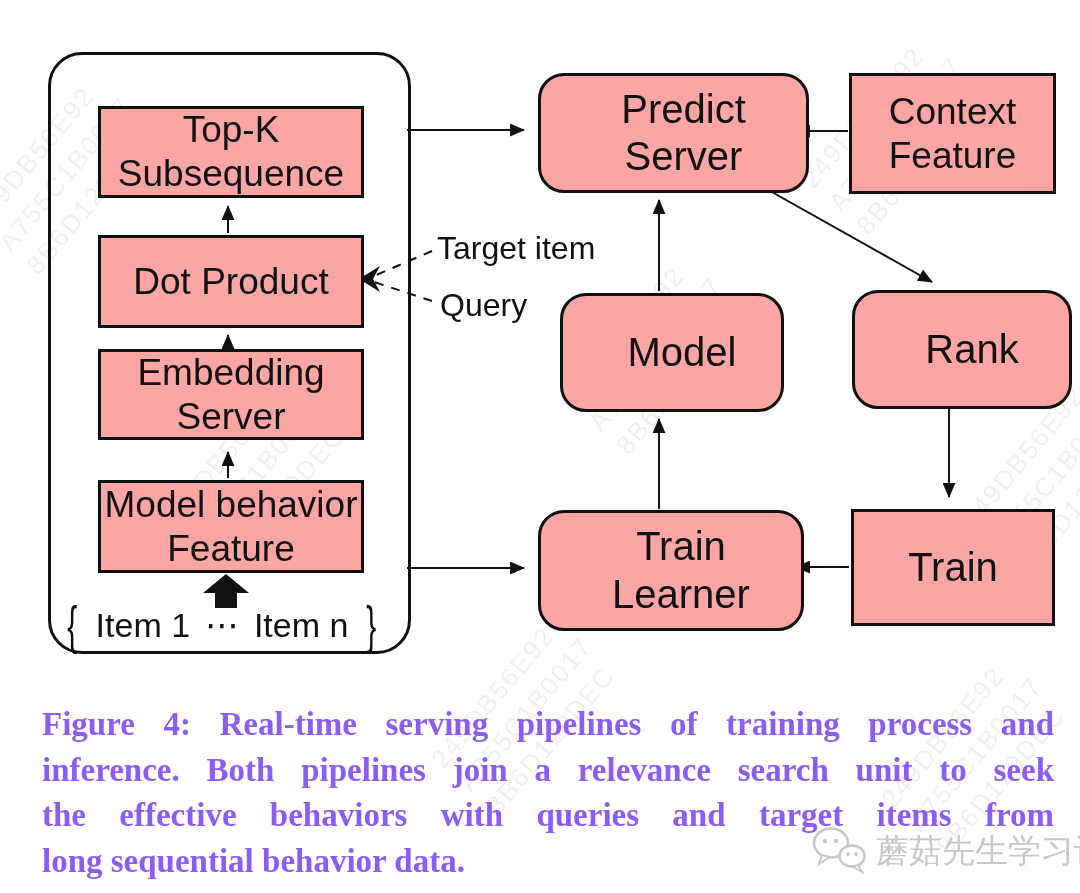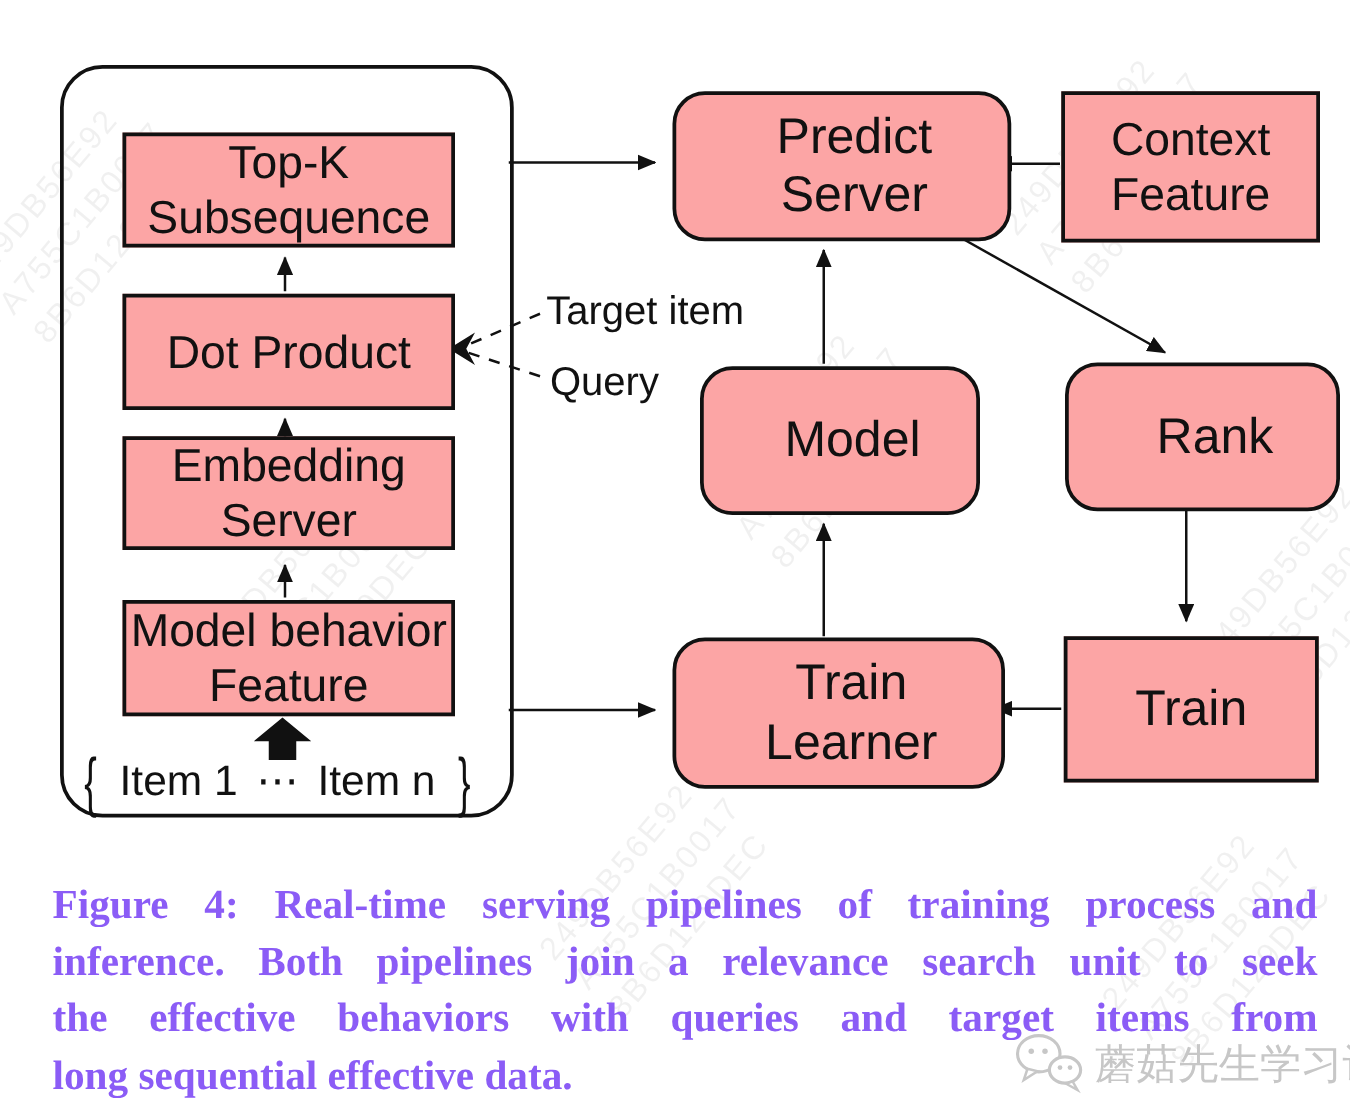--- a/index.html
+++ b/index.html
@@ -185,16 +185,16 @@
     </div>
 
     <div class="float-label" id="lbl-target">Target item</div>
     <div class="float-label" id="lbl-query">Query</div>
   </div>
 
   <div id="caption">
     <div class="j">Figure 4: Real-time serving pipelines of training process and</div>
     <div class="j">inference. Both pipelines join a relevance search unit to seek</div>
     <div class="j">the effective behaviors with queries and target items from</div>
-    <div>long sequential effective data.</div>
+    <div>long sequential behavior data.</div>
   </div>
 
 </div>
 
 </body></html>

